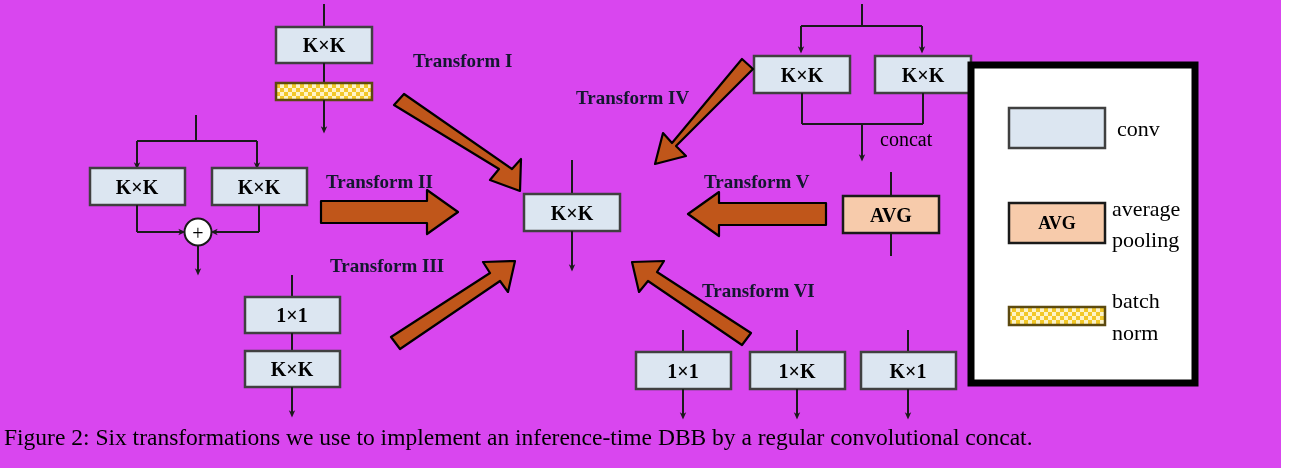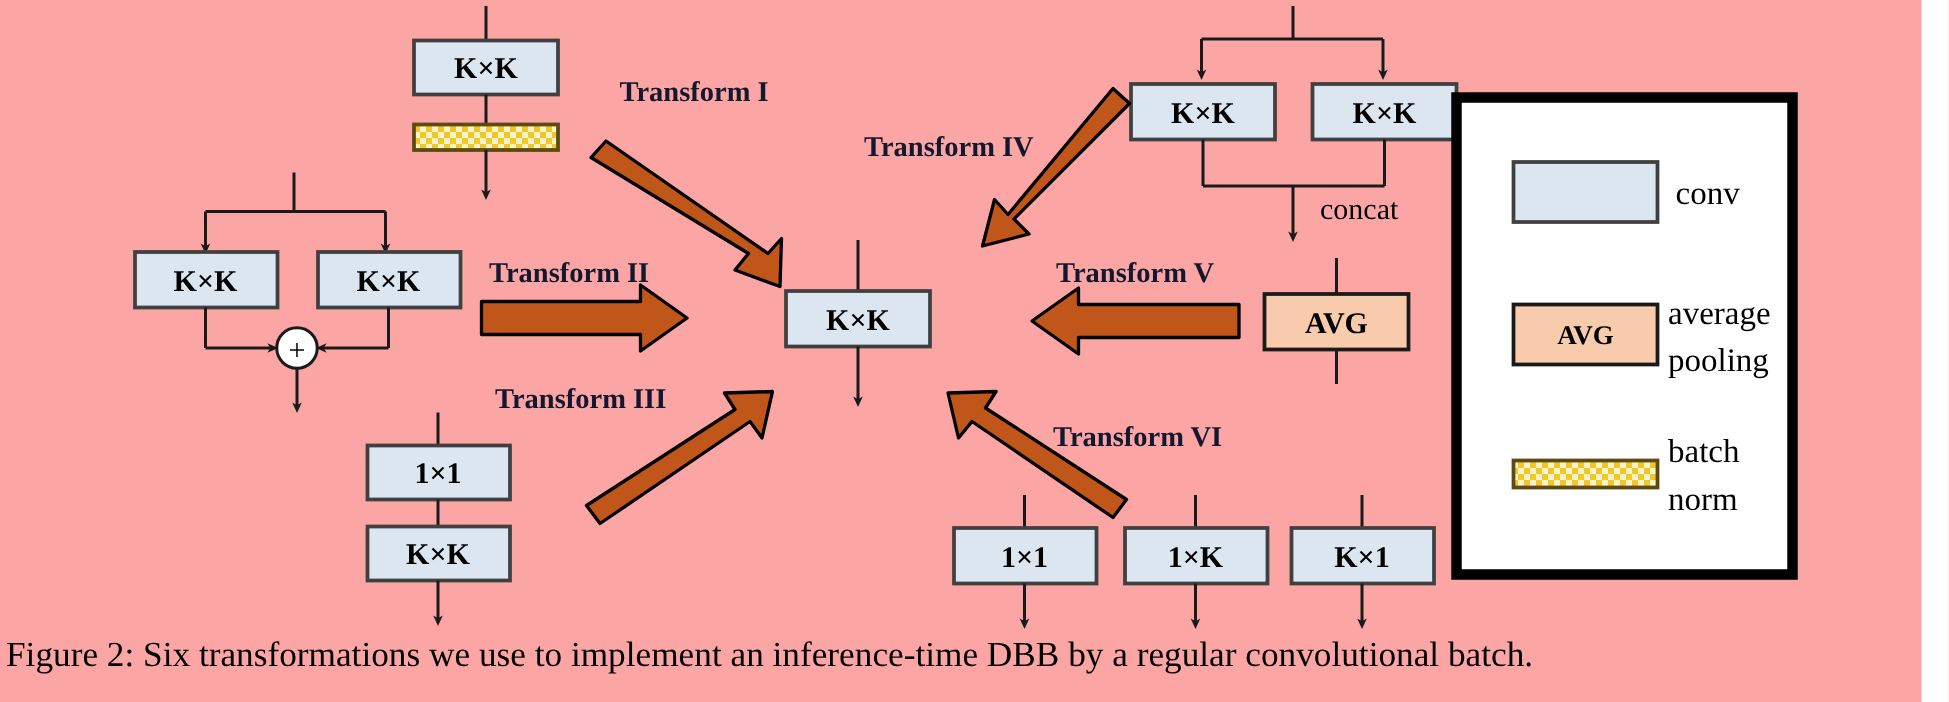--- a/index.html
+++ b/index.html
@@ -7,21 +7,21 @@
     padding: 0;
     background: #ffffff;
   }
   body {
     font-family: "Liberation Serif", "DejaVu Serif", serif;
   }
   #figure-root {
     position: relative;
     width: 1281px;
     height: 468px;
-    background: #fca5a5;
+    background: #d946ef;
     overflow: hidden;
   }
   #diagram-svg {
     position: absolute;
     left: 0;
     top: 0;
     width: 1299px;
     height: 468px;
   }
   .node-label {
@@ -210,14 +210,14 @@
       <text x="1057" y="229" text-anchor="middle" class="node-label-sm">AVG</text>
       <text x="1112" y="216" class="legend-label">average</text>
       <text x="1112" y="247" class="legend-label">pooling</text>
 
       <rect x="1009" y="307" width="96" height="18" fill="url(#bn-checker)" stroke="#5c4a10" stroke-width="2.5"></rect>
       <text x="1112" y="308" class="legend-label">batch</text>
       <text x="1112" y="340" class="legend-label">norm</text>
     </g>
   </svg>
 
-  <div class="caption">Figure 2: Six transformations we use to implement an inference-time DBB by a regular convolutional batch.</div>
+  <div class="caption">Figure 2: Six transformations we use to implement an inference-time DBB by a regular convolutional concat.</div>
 </div>
 
 </body></html>

